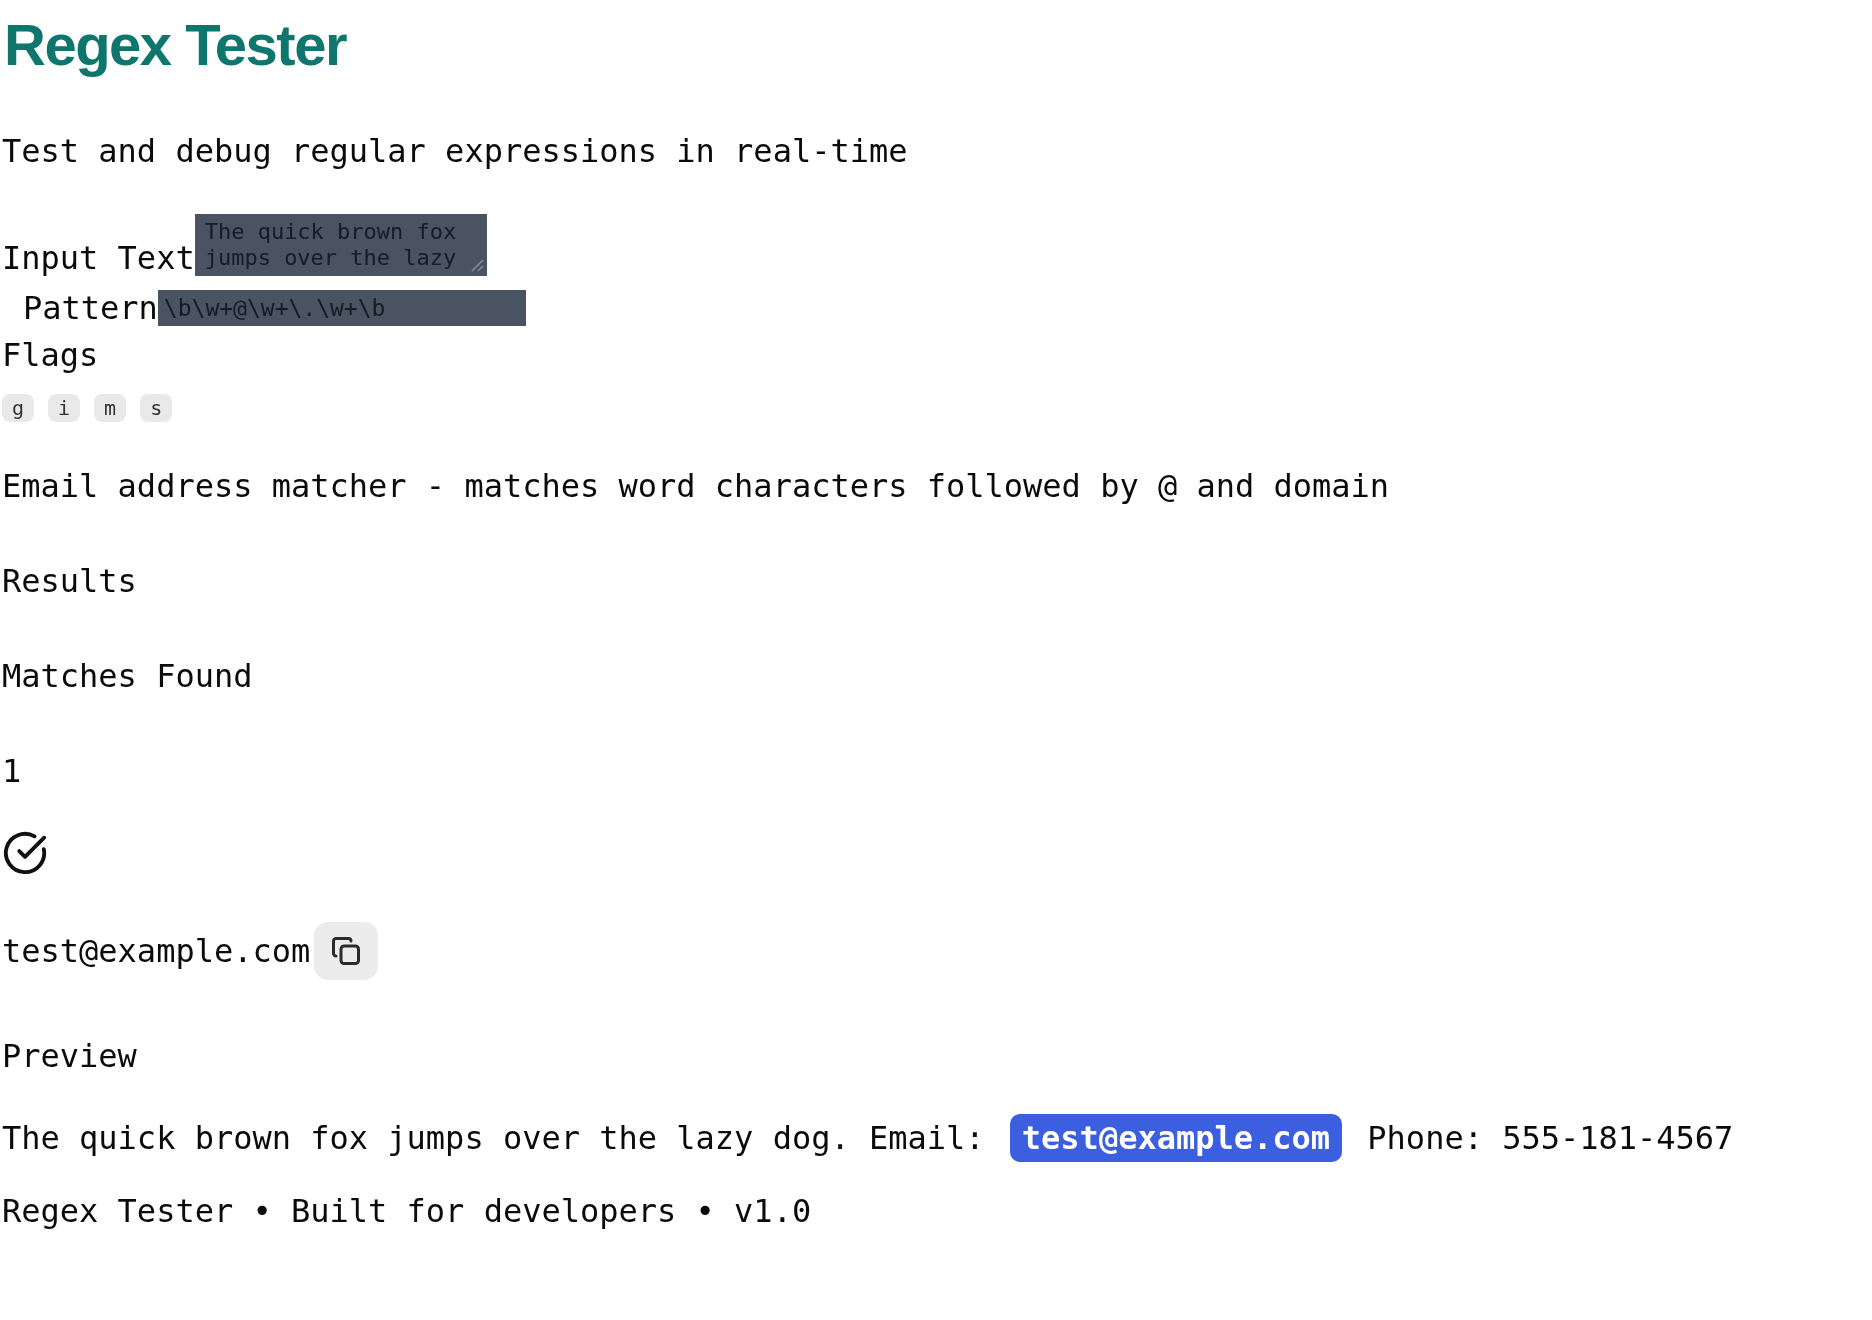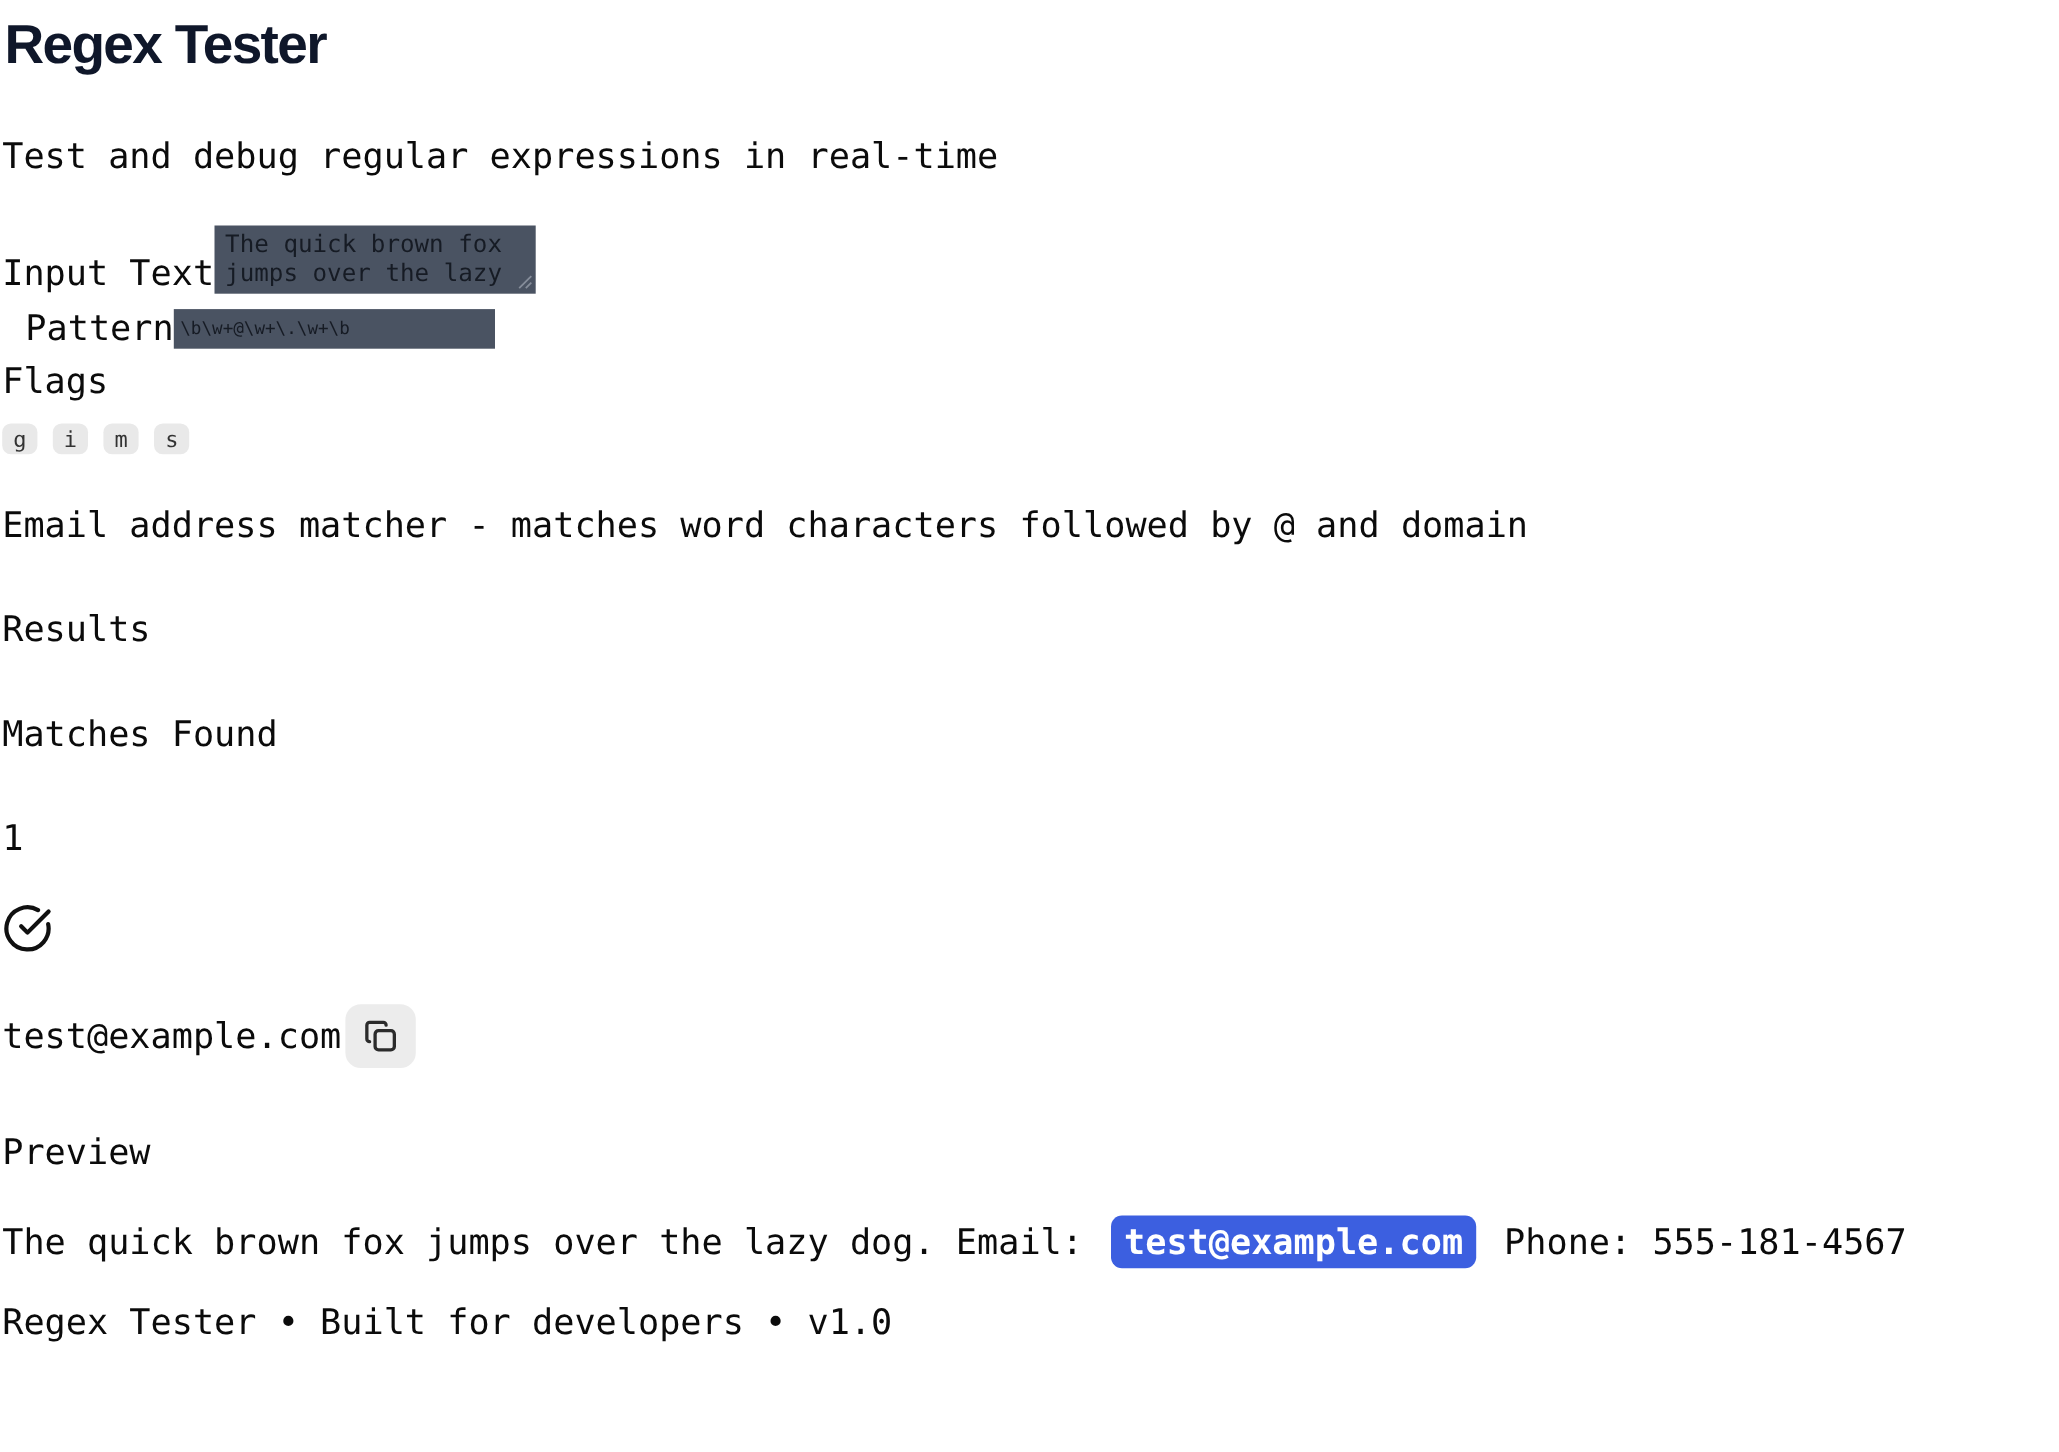--- a/index.html
+++ b/index.html
@@ -9,23 +9,23 @@
     color: #0b0b0b;
     font-family: "DejaVu Sans Mono", monospace;
     font-size: 32px;
     overflow: hidden;
   }
   .page { padding: 0 0 0 2px; }
 
   h1.title {
     font-family: "Liberation Sans", sans-serif;
     font-weight: 700;
-    font-size: 50px;
+    font-size: 58px;
     letter-spacing: -1.5px;
-    color: #0f172a;
+    color: #0f766e;
     margin: 12px 0 0 2px;
     line-height: 1.15;
   }
 
   .block { margin-top: 58px; line-height: 1.16; }
   .subtitle { margin-top: 54px; }
 
   
   .row { display: flex; align-items: flex-end; }
   .row-input { margin-top: 44px; }
@@ -47,27 +47,27 @@
     overflow: hidden;
   }
   .resize-handle {
     position: absolute; right: 3px; bottom: 4px;
     width: 16px; height: 16px;
     pointer-events: none;
     opacity: 0.75;
   }
 
   input.pattern-input {
-    width: 292px; height: 36px;
+    width: 368px; height: 36px;
     box-sizing: border-box;
     background: #4a5362;
     color: #161b24;
     border: none; outline: none;
     font-family: "DejaVu Sans Mono", monospace;
-    font-size: 16px;
+    font-size: 23px;
     padding: 2px 6px;
     border-radius: 0;
   }
 
   .flags-label { margin-top: 10px; }
   .flags-row { margin-top: 20px; display: flex; gap: 14px; }
   .flag-btn {
     font-family: "DejaVu Sans Mono", monospace;
     font-size: 20px;
     color: #333333;

